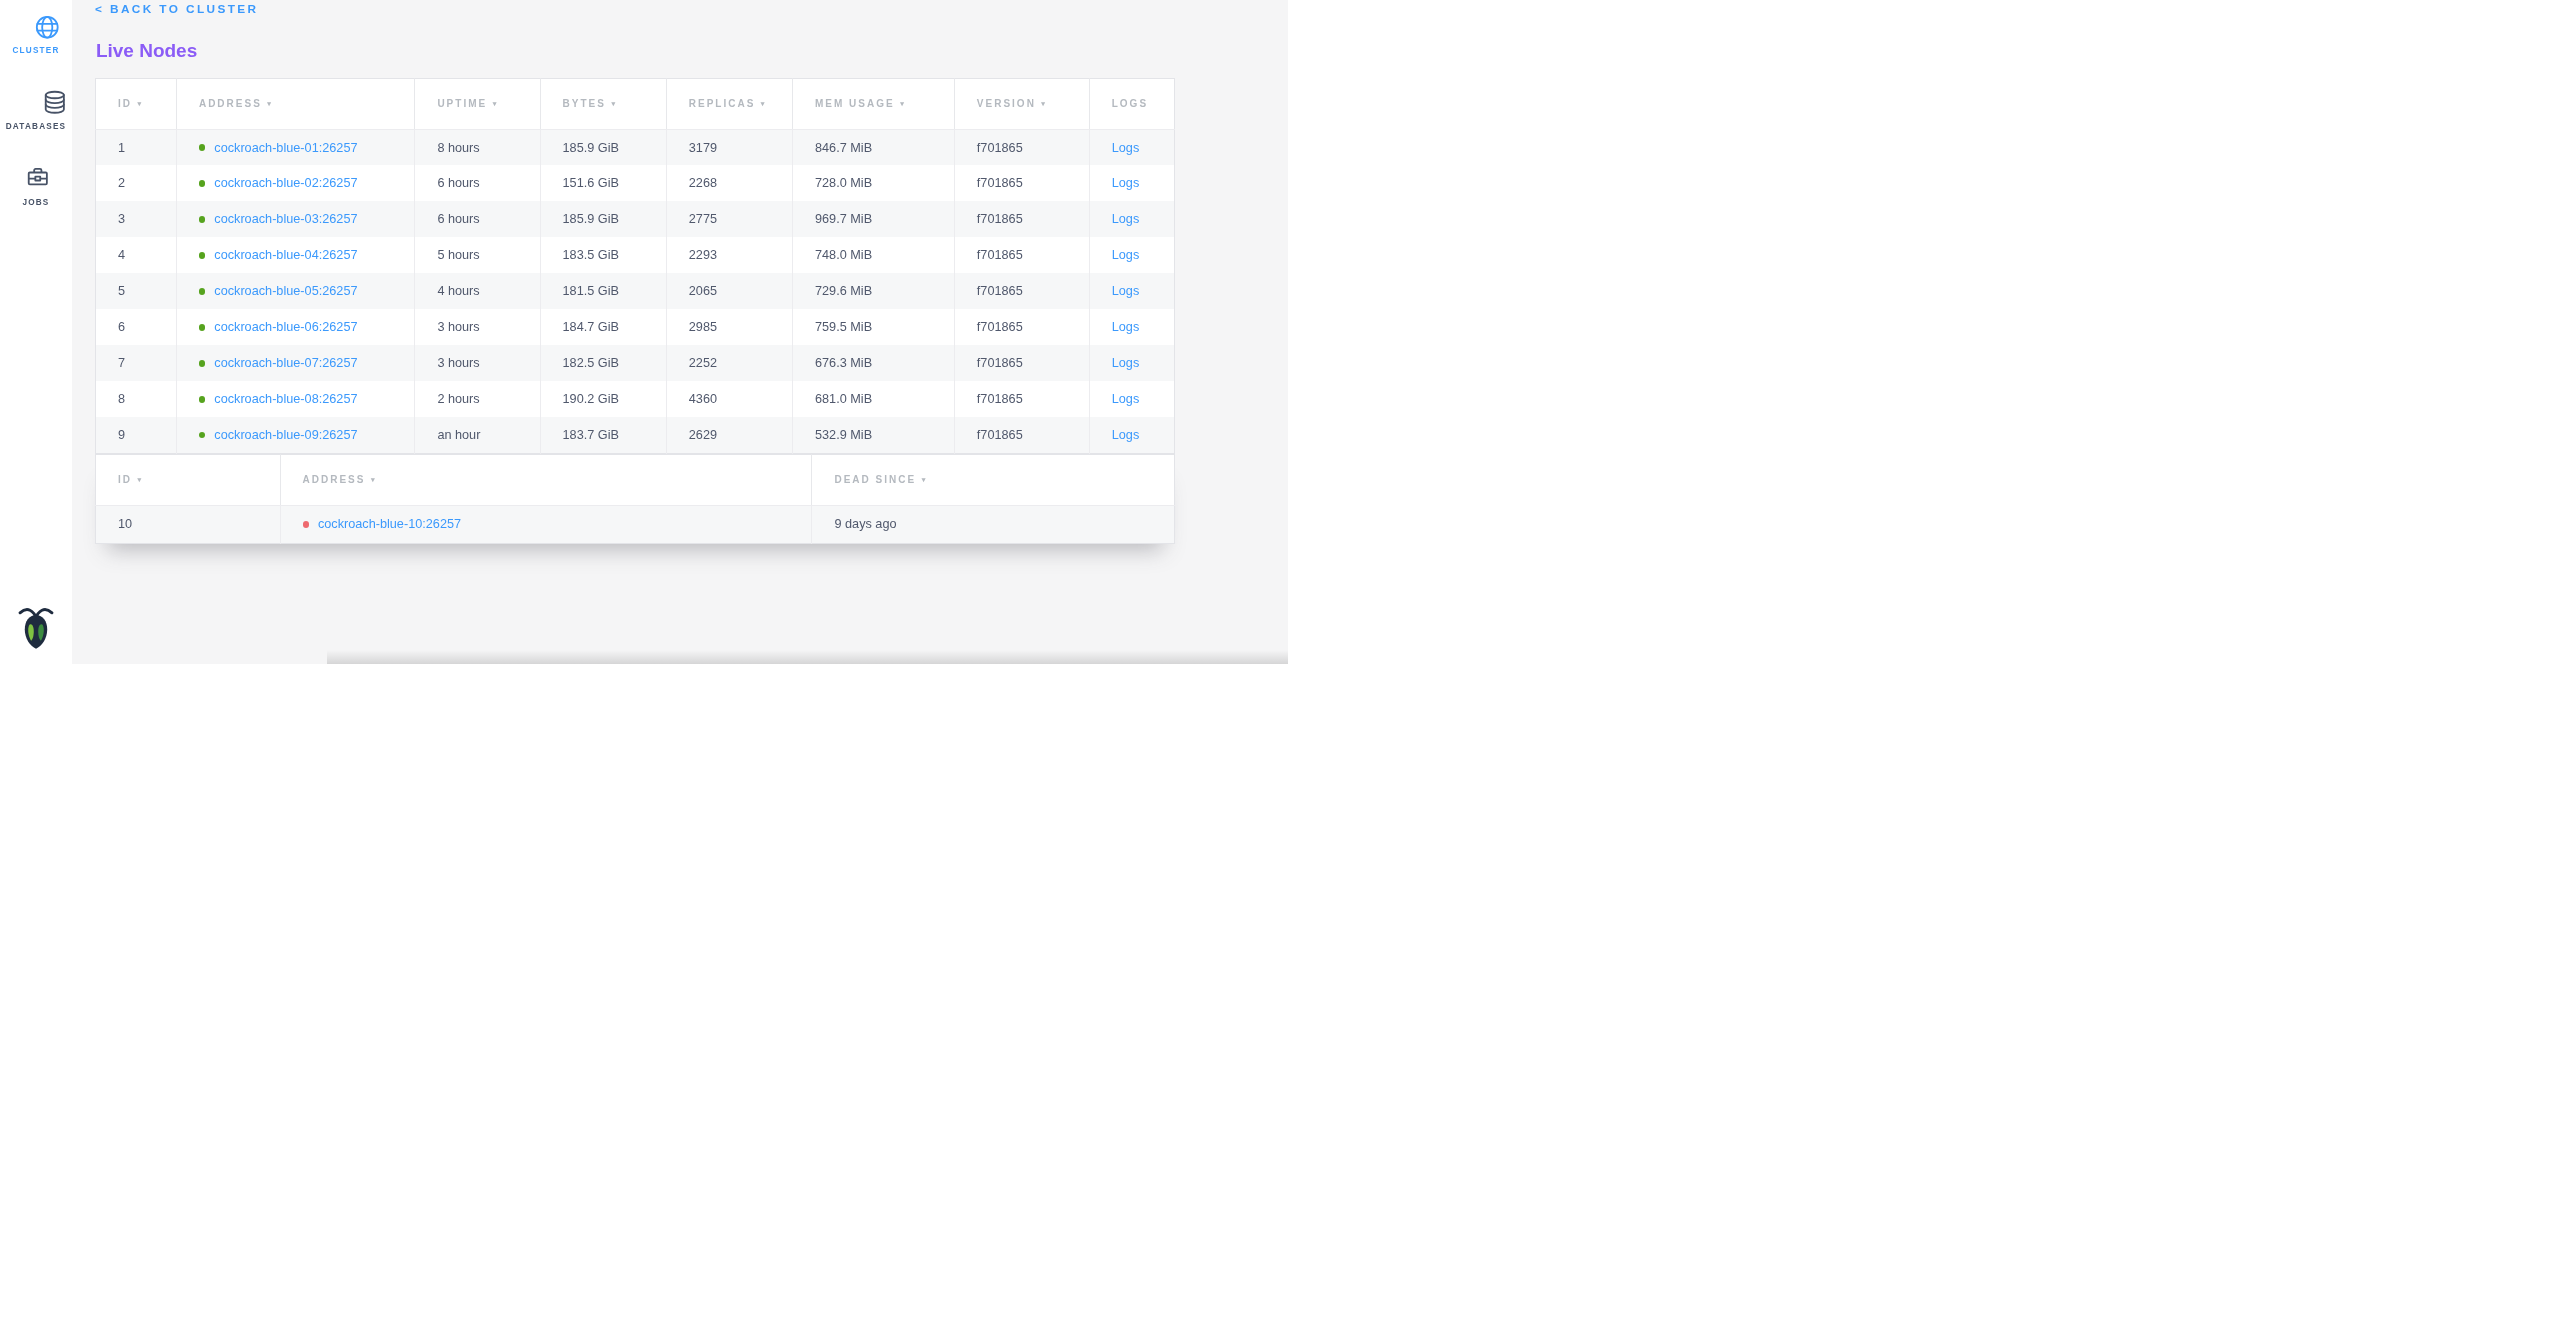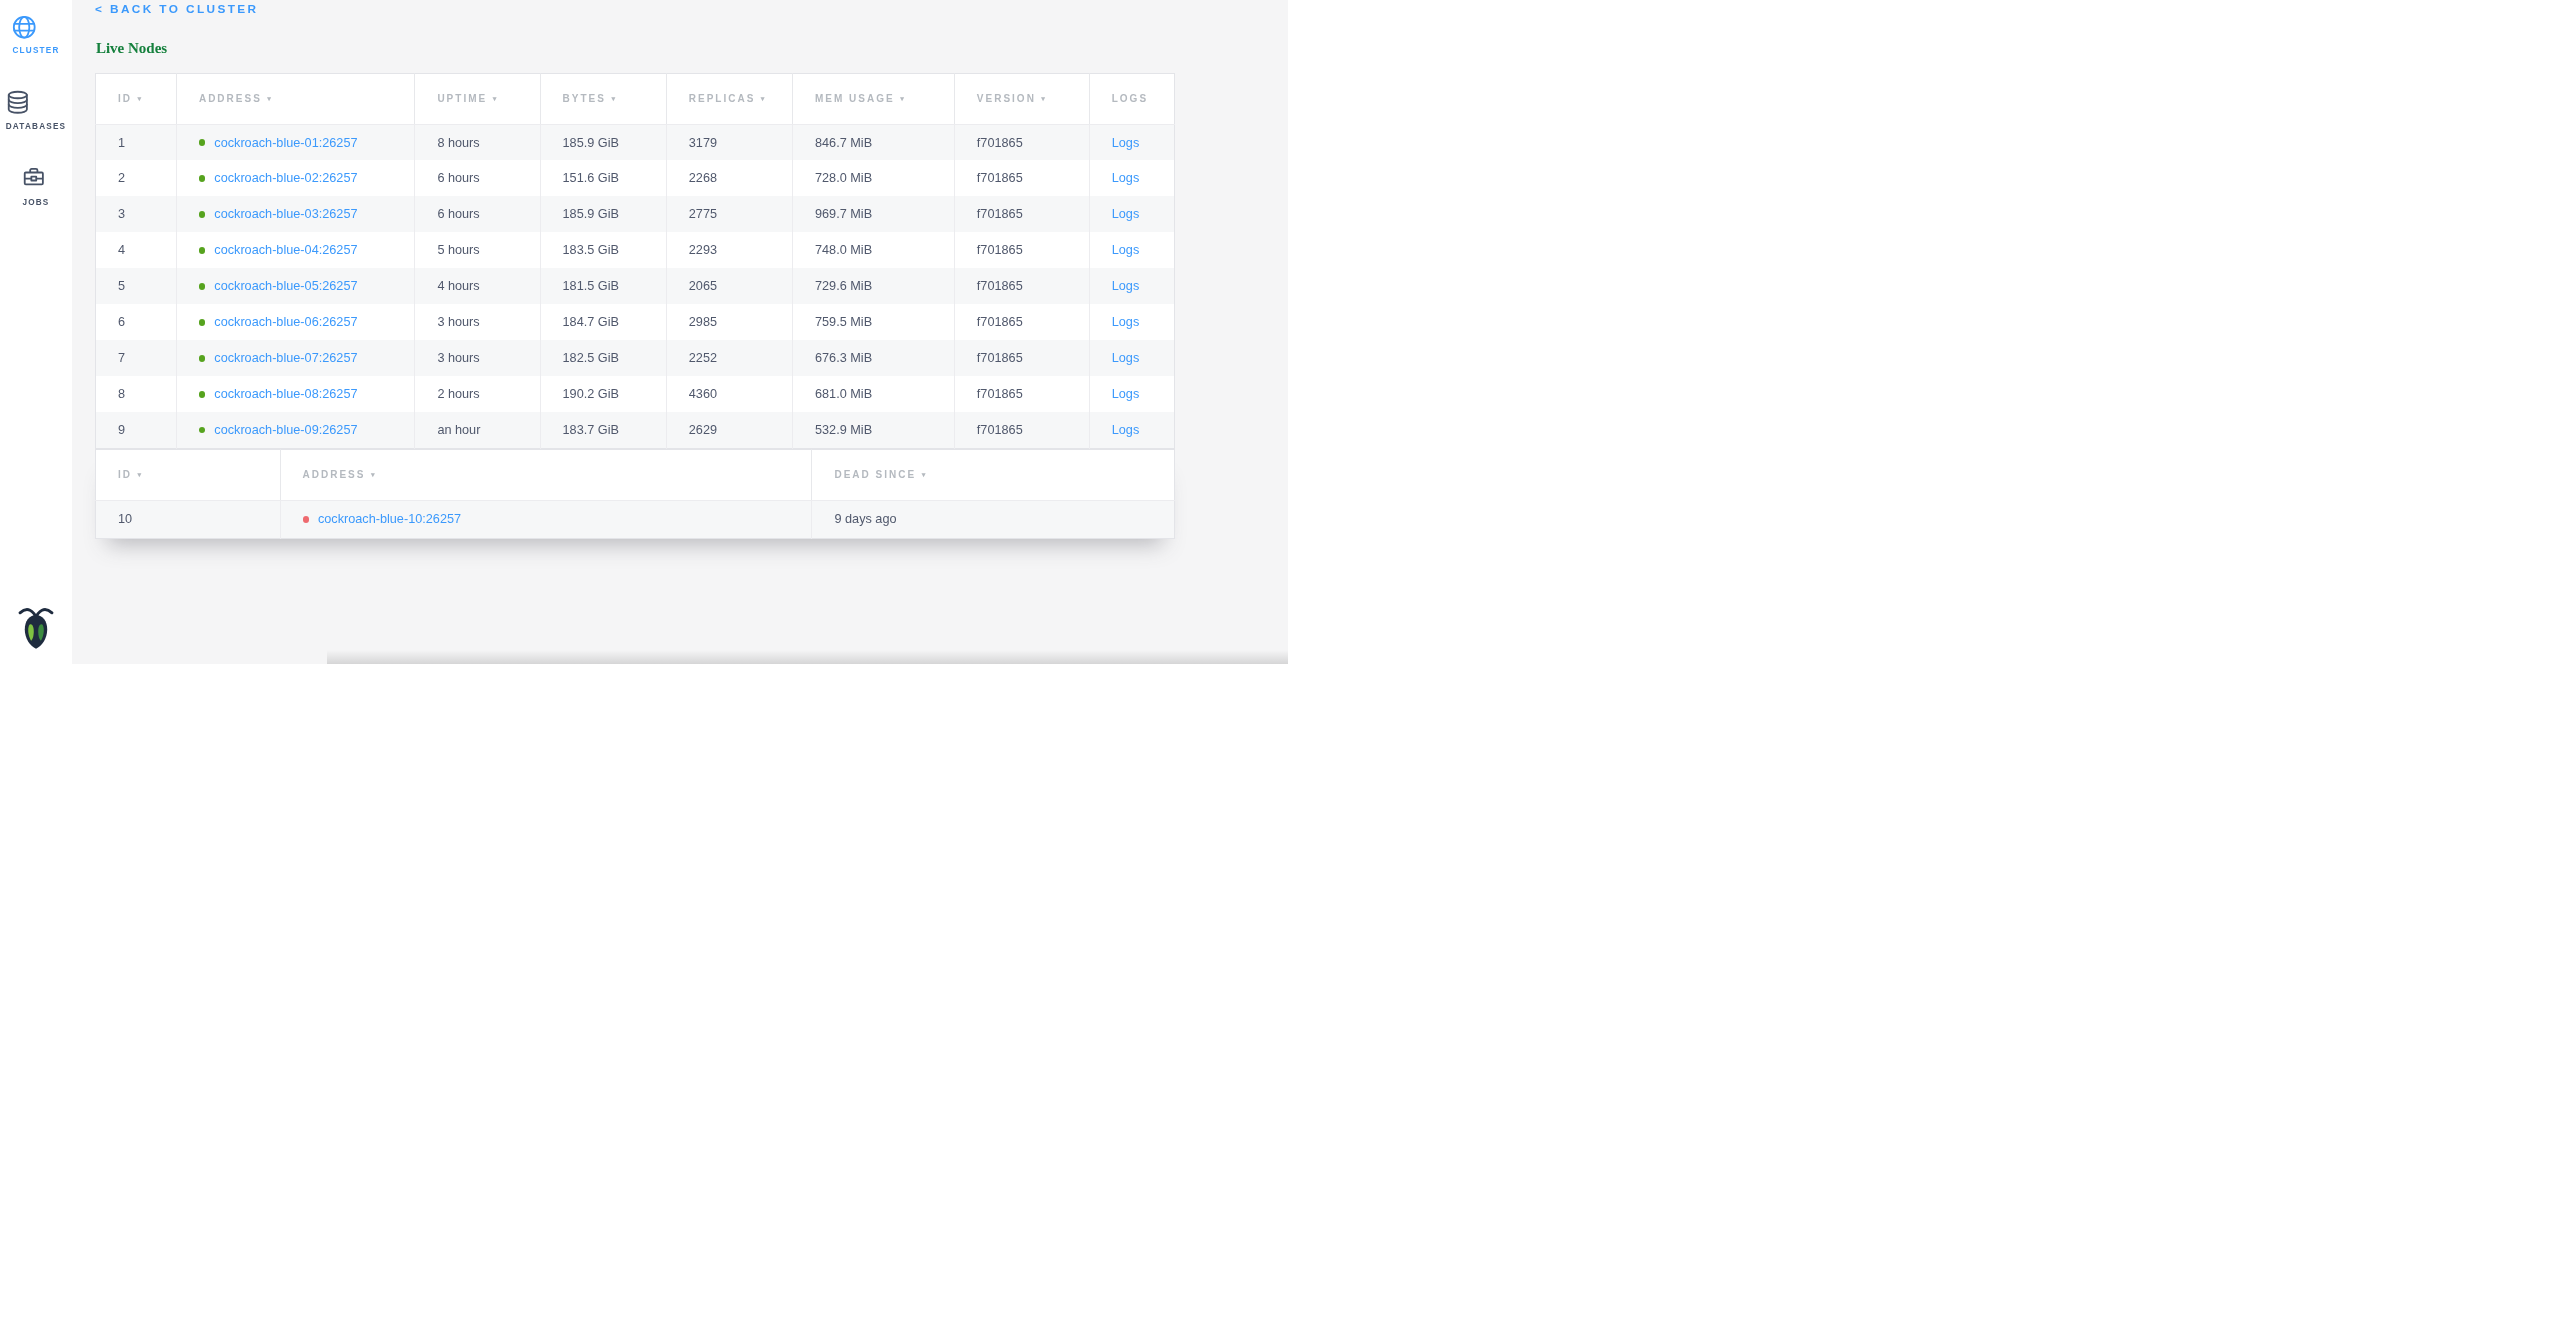--- a/index.html
+++ b/index.html
@@ -11,21 +11,21 @@
   }
   .app { position:relative; width:1288px; height:664px; }
 
   
   .sidebar {
     position:absolute; left:0; top:0; bottom:0; width:72px;
     background:#ffffff; display:flex; flex-direction:column; align-items:center;
     z-index:2;
   }
   .nav-item {
-    display:flex; flex-direction:column; align-items:flex-start;
+    display:flex; flex-direction:column; align-items:flex-end;
     text-decoration:none; cursor:pointer; margin-top:35px;
   }
   .nav-item:first-child { margin-top:14.5px; }
   .nav-label {
     margin-top:7.3px; font-size:8.2px; font-weight:700; letter-spacing:1.2px;
     color:#475266;
   }
   .nav-item.active .nav-label { color:#3b99fc; }
   .nav-icon { display:block; height:24.5px; }
   .logo { margin-top:auto; margin-bottom:11px; }
@@ -34,22 +34,22 @@
   .content {
     position:absolute; left:72px; right:0; top:0; bottom:0;
     background:#f5f5f6; padding-left:23px;
   }
   .back-link {
     display:inline-block; 
     font-size:11.8px; font-weight:700; letter-spacing:2.4px;
     color:#3b99fc; text-decoration:none; cursor:pointer;
   }
   h1.section-title {
-    font-size:15px; font-weight:700; color:#15803d;
-    margin:23.6px 0 0 0.9px; letter-spacing:0;font-family:Liberation Serif, serif;
+    font-size:19px; font-weight:700; color:#8b5cf6;
+    margin:23.6px 0 0 0.9px; letter-spacing:0;
   }
   h1.dead { margin-top:33px; }
 
   table.tbl {
     width:1080px; margin-top:16.4px; border-collapse:collapse; table-layout:fixed;
     background:#ffffff; border:0.9px solid #e3e4e8;
   }
   table.tbl th {
     height:51px; text-align:left; padding:0 7.3px 0 22px;
     font-size:10px; font-weight:700; letter-spacing:2px;

